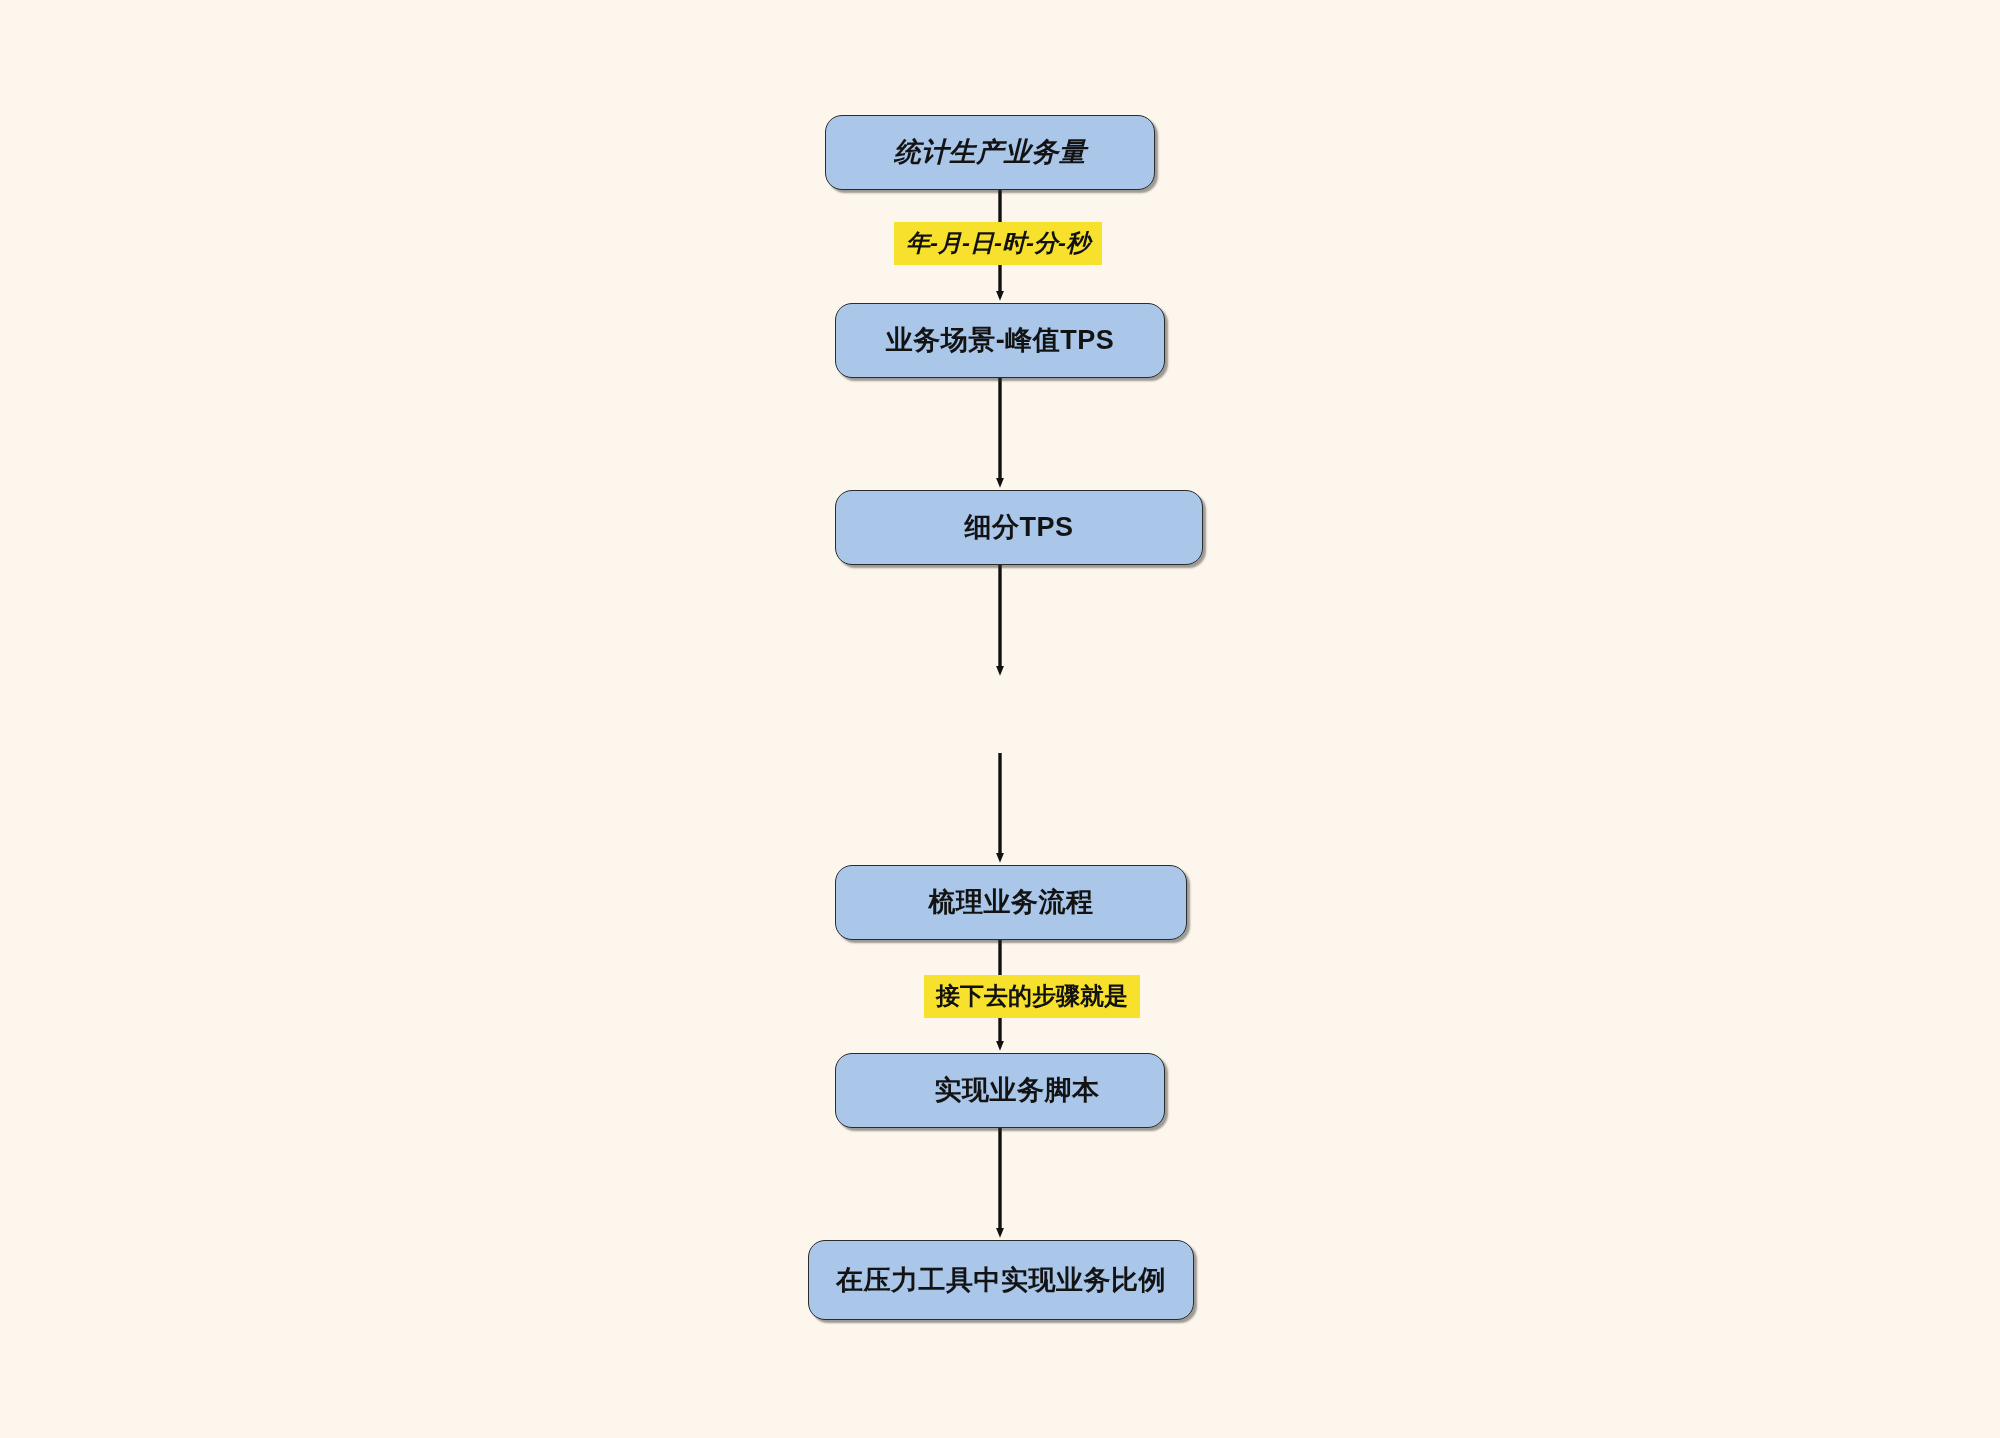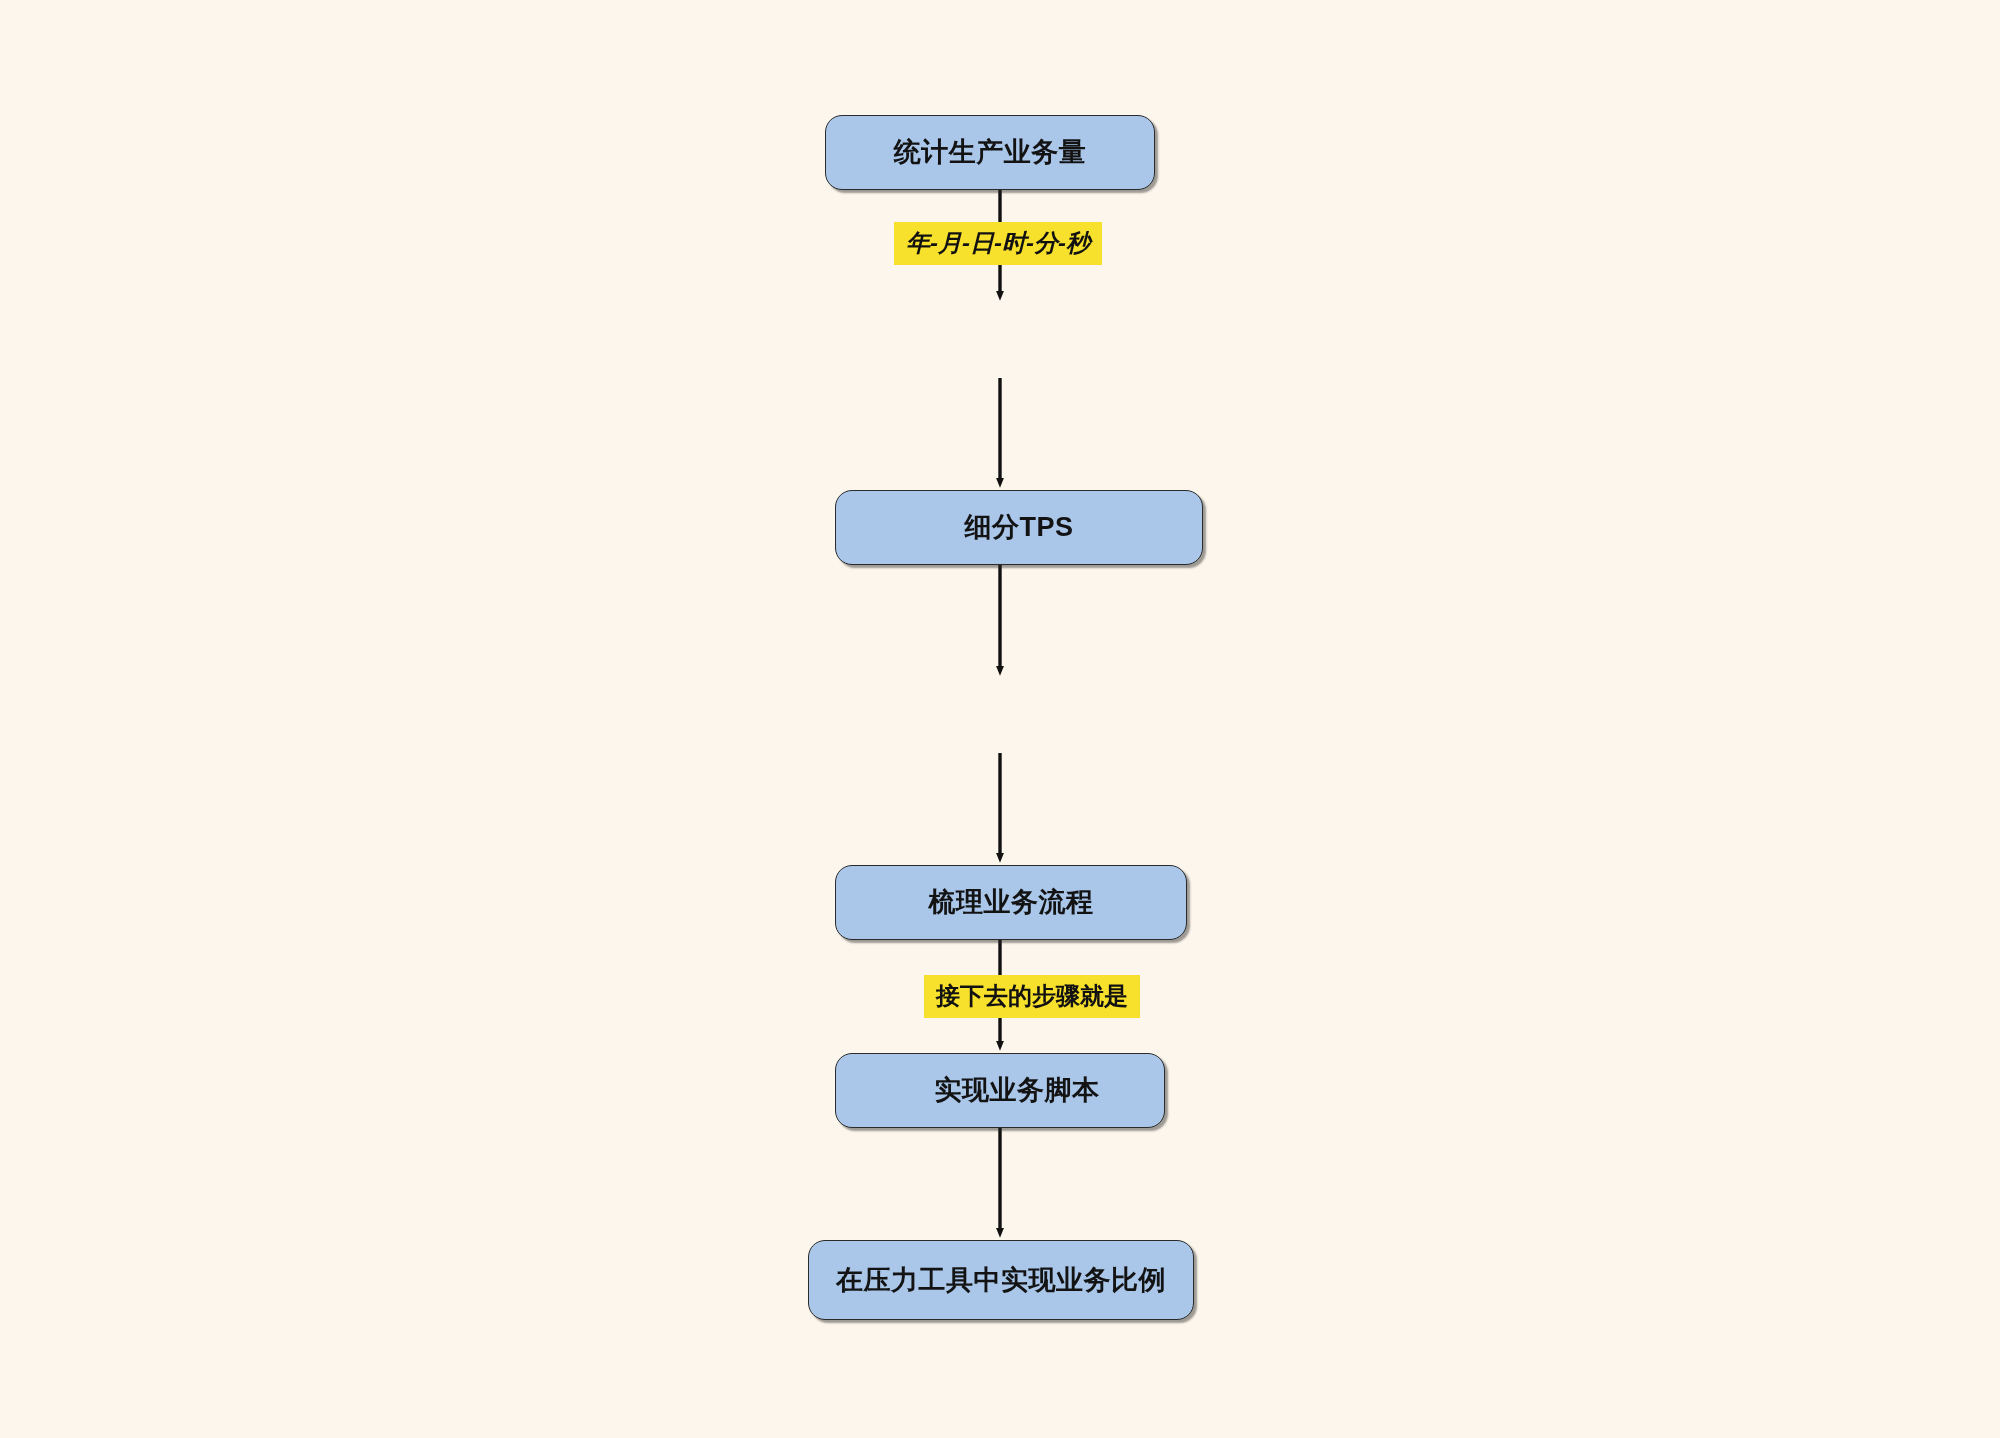--- a/index.html
+++ b/index.html
@@ -47,21 +47,21 @@
   .node-label {
     font-size: 27px;
     font-weight: 700;
     color: #131313;
     letter-spacing: 0.5px;
     white-space: nowrap;
     line-height: 1;
   }
 
   
-  #node-1 { left: 825px;  top: 115px;  width: 330px; height: 75px; }
+  #node-1 { left: 825px;  top: 115px;  width: 330px; height: 75px; font-style: italic; }
   #node-2 { left: 835px;  top: 303px;  width: 330px; height: 75px; }
   #node-3 { left: 835px;  top: 490px;  width: 368px; height: 75px; }
   #node-4 { left: 835px;  top: 678px;  width: 330px; height: 75px; }
   #node-5 { left: 835px;  top: 865px;  width: 352px; height: 75px; }
   #node-6 { left: 835px;  top: 1053px; width: 330px; height: 75px; padding-left: 34px; }
   #node-7 { left: 808px;  top: 1240px; width: 386px; height: 80px; }
 
   
   .edge-label {
     position: absolute;
@@ -99,20 +99,23 @@
 
     <line x1="1000" y1="940" x2="1000" y2="1046" stroke="#111111" stroke-width="3.4" marker-end="url(#arrowhead)"></line>
 
     <line x1="1000" y1="1128" x2="1000" y2="1233" stroke="#111111" stroke-width="3.4" marker-end="url(#arrowhead)"></line>
   </svg>
 
   <div class="node" id="node-1">
     <span class="node-label">统计生产业务量</span>
   </div>
 
+  <div class="node" id="node-2">
+    <span class="node-label">业务场景-峰值TPS</span>
+  </div>
 
   <div class="node" id="node-3">
     <span class="node-label">细分TPS</span>
   </div>
 
 
   <div class="node" id="node-5">
     <span class="node-label">梳理业务流程</span>
   </div>
 

